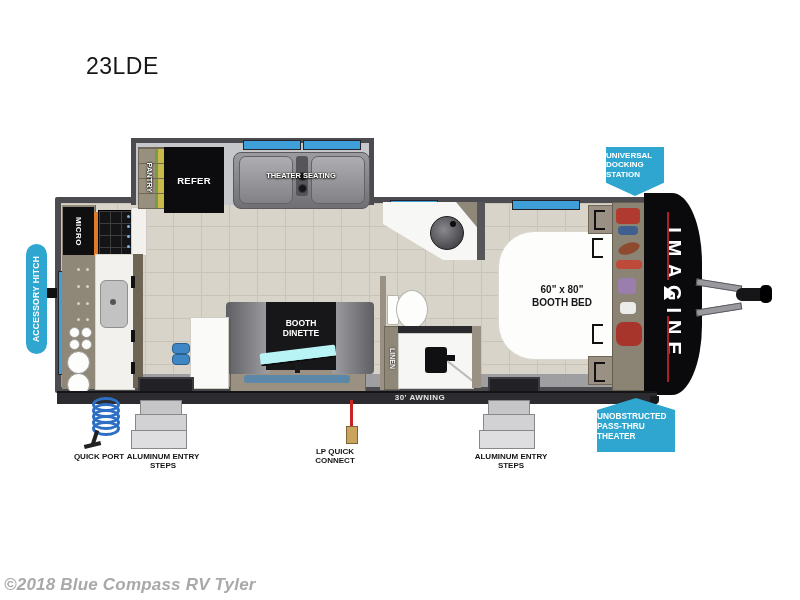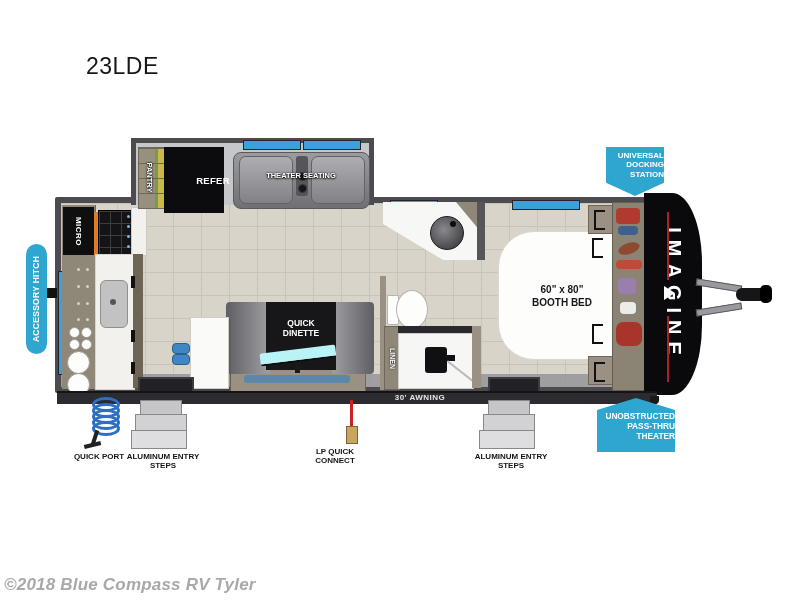--- a/index.html
+++ b/index.html
@@ -46,21 +46,21 @@
   .sink-bowl{border-radius:50%;background:#fdfdfc;border:1px solid #9a9a94;}
   .cab-dot{width:3px;height:3px;border-radius:50%;background:#d6d3ca;}
 
   
   #pantry{left:138px;top:147px;width:26px;height:60px;background:#97907e;border:1px solid #6f6858;
     background-image:linear-gradient(#6f6858 1px,transparent 1px),linear-gradient(90deg,transparent 60%,#7a9a4a 60%,#7a9a4a 75%,#c9b84a 75%);
     background-size:100% 15px;}
   #pantry-label{left:136px;top:147px;width:26px;height:60px;display:flex;align-items:center;justify-content:center;}
   #pantry-label span{transform:rotate(90deg);color:#fff;font-size:7.5px;font-weight:bold;white-space:nowrap;text-shadow:0 0 2px #000,0 0 2px #000;}
   #refer{left:164px;top:147px;width:60px;height:66px;background:#0c0c0e;display:flex;align-items:center;justify-content:center;}
-  #refer span{color:#fff;font-size:9.5px;font-weight:bold;letter-spacing:.3px;padding-left:38px;}
+  #refer span{color:#fff;font-size:9.5px;font-weight:bold;letter-spacing:.3px;}
   #theater{left:233px;top:152px;width:135px;height:55px;background:linear-gradient(#9c9ca0,#707074);border-radius:8px;border:1px solid #5a5a5e;}
   .seat{position:absolute;background:linear-gradient(#aeaeb2,#828286);border:1px solid #636367;border-radius:7px;}
   #console{left:296px;top:156px;width:12px;height:40px;background:#55555a;border-radius:3px;}
   .cup{width:7px;height:7px;border-radius:50%;background:#161618;border:1px solid #3c3c40;}
   #theater-label{left:238px;top:171px;width:126px;text-align:center;color:#fff;font-size:7.5px;font-weight:bold;white-space:nowrap;text-shadow:0 1px 2px #000,0 0 2px #000;}
 
   
   #booth-platform{left:230px;top:368px;width:134px;height:22px;background:#9a9182;border:1px solid #6f6858;}
   #booth-blue{left:244px;top:375px;width:106px;height:8px;background:#5b87a8;border-radius:3px;}
   #booth-seat-l{left:226px;top:302px;width:44px;height:72px;background:linear-gradient(90deg,#5f5f63,#a0a0a4);border-radius:4px;}
@@ -120,21 +120,21 @@
   #awning-label{left:273px;top:0px;width:180px;text-align:center;color:#e6e6e6;font-size:8px;font-weight:bold;letter-spacing:.5px;}
   #awning-hook{left:650px;top:396px;width:9px;height:8px;background:#1a1a1c;border-radius:0 0 4px 0;}
   .coil{position:absolute;width:22px;height:9px;border:3px solid #2e6fc6;border-radius:50%;background:transparent;}
   .nozzle{position:absolute;background:#222;}
   .step{position:absolute;border:1px solid #88888c;}
   .blabel{position:absolute;text-align:center;color:#151515;font-size:8px;font-weight:bold;line-height:1.15;}
   #lp-line{left:350px;top:400px;width:3px;height:27px;background:#cc2222;}
   #lp-conn{left:346px;top:426px;width:10px;height:16px;background:#caa35c;border:1px solid #7d6436;}
 
   
-  .cyan{background:#2fa6d0;color:#fff;font-weight:bold;text-align:right;}
+  .cyan{background:#2fa6d0;color:#fff;font-weight:bold;text-align:left;}
   #callout-dock{left:606px;top:147px;width:58px;height:49px;font-size:8px;line-height:1.18;
     clip-path:polygon(0 0,100% 0,100% 73%,50% 100%,0 73%);padding-top:4px;box-sizing:border-box;}
   #callout-store{left:597px;top:398px;width:78px;height:54px;font-size:8.3px;line-height:1.18;
     clip-path:polygon(0 22%,50% 0,100% 22%,100% 100%,0 100%);padding-top:14px;box-sizing:border-box;}
   #callout-hitch{left:26px;top:244px;width:21px;height:110px;border-radius:11px;display:flex;align-items:center;justify-content:center;}
   #callout-hitch span{transform:rotate(-90deg);font-size:8.5px;white-space:nowrap;letter-spacing:.3px;}
 </style>
 </head>
 <body>
 
@@ -200,21 +200,21 @@
   <div class="abs" id="console"></div>
   <div class="abs cup" style="left:298px;top:172px"></div>
   <div class="abs cup" style="left:298px;top:184px"></div>
   <div class="abs" id="theater-label">THEATER SEATING</div>
 
   <div class="abs" id="booth-platform"></div>
   <div class="abs" id="booth-blue"></div>
   <div class="abs" id="booth-seat-l"></div>
   <div class="abs" id="booth-seat-r"></div>
   <div class="abs" id="booth-black">
-    <div id="booth-label">QUICK DINETTE</div>
+    <div id="booth-label">BOOTH DINETTE</div>
   </div>
   <div class="abs" id="table-leg"></div>
   <div class="abs" id="dinette-table"></div>
   <div class="abs" id="island"></div>
   <div class="abs stool" style="left:172px;top:343px"></div>
   <div class="abs stool" style="left:172px;top:354px"></div>
   <div class="abs mat" id="mat-left"></div>
   <div class="abs mat" id="mat-right"></div>
 
   <div class="abs" id="vanity"></div>

